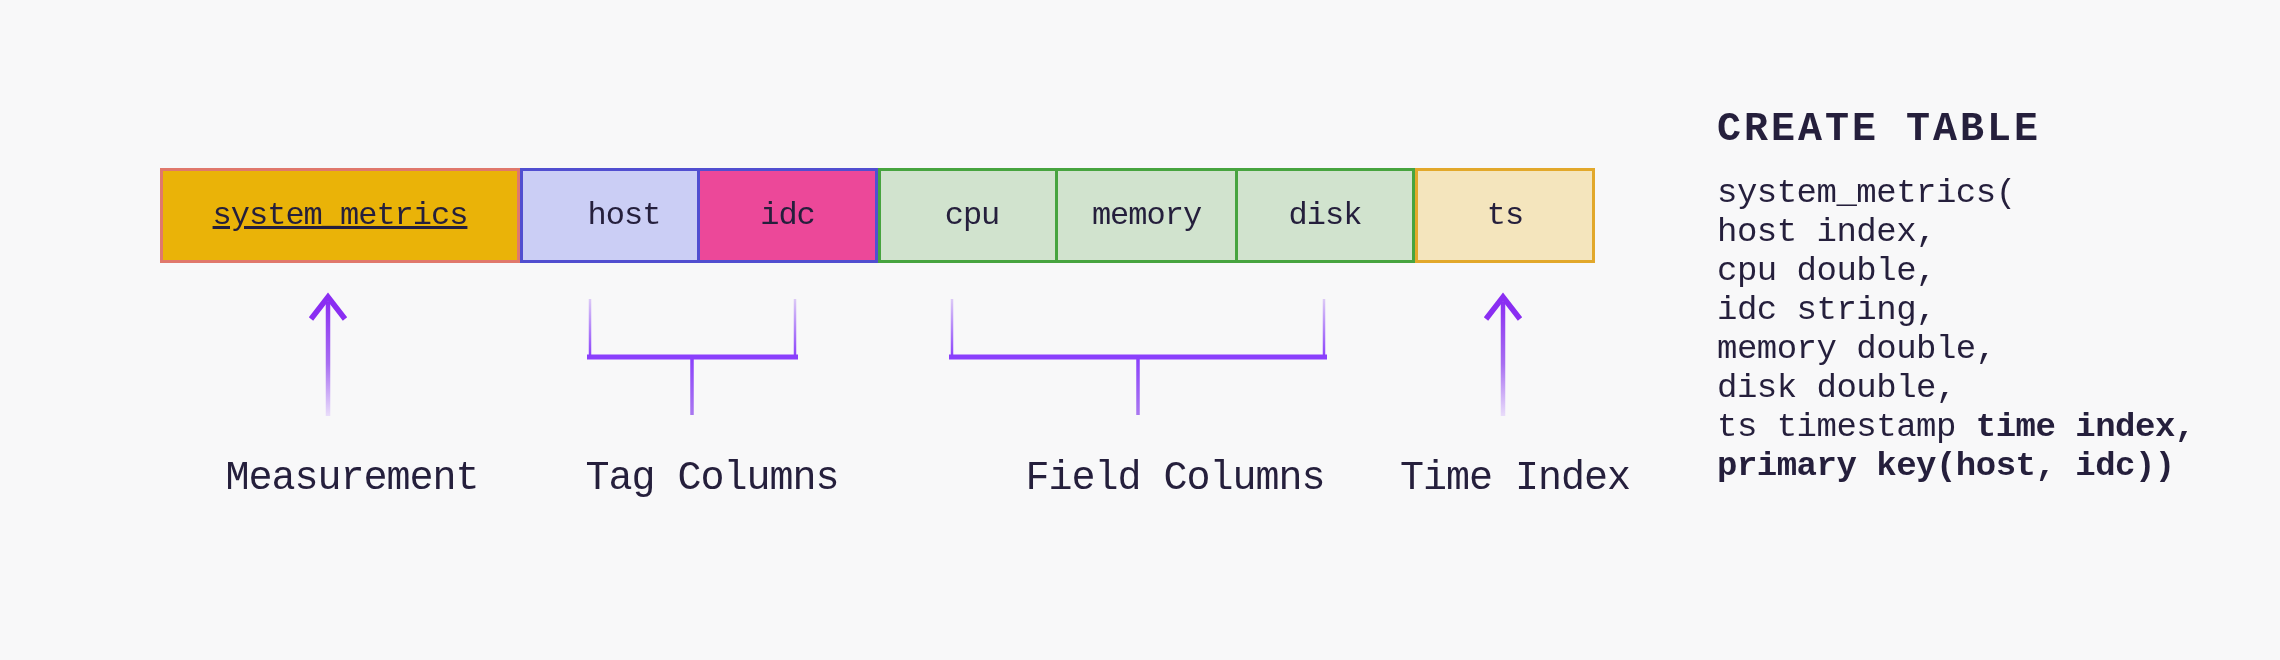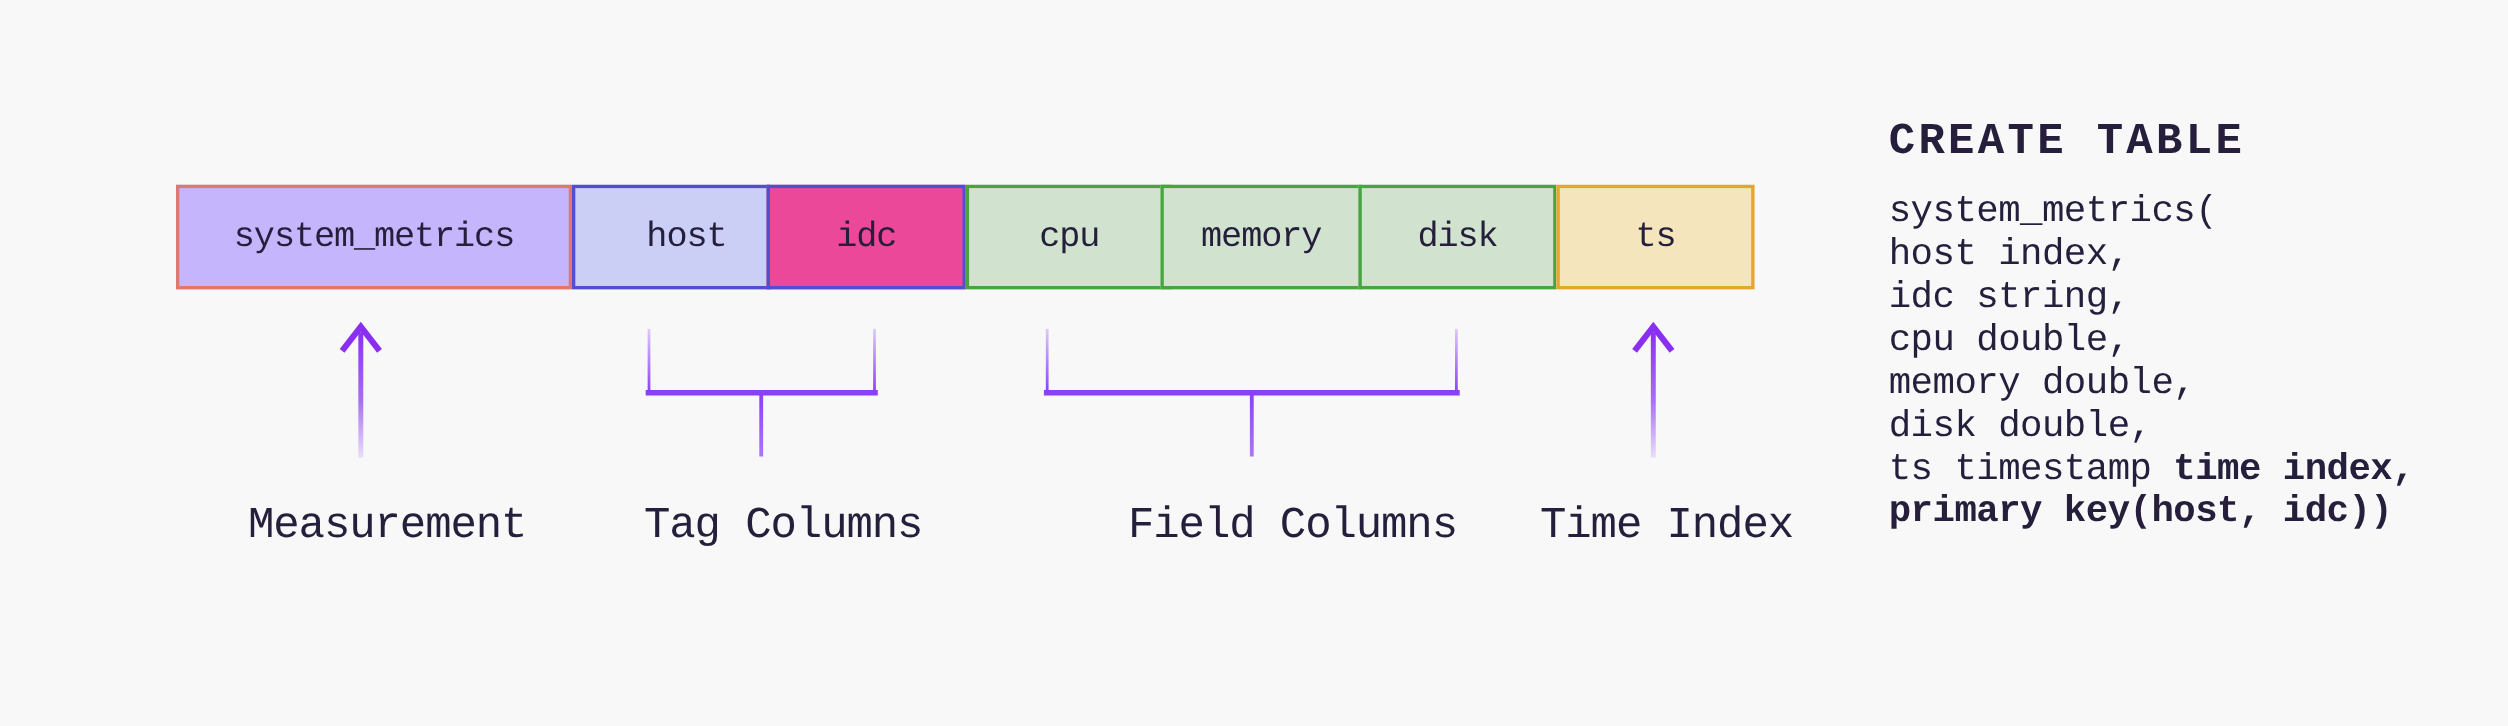--- a/index.html
+++ b/index.html
@@ -72,21 +72,21 @@
         <stop offset="0" stop-color="#dccaf6"></stop>
         <stop offset="1" stop-color="#8a3ffc"></stop>
       </linearGradient>
       <linearGradient id="gBracketStem" gradientUnits="userSpaceOnUse" x1="0" y1="58" x2="0" y2="116">
         <stop offset="0" stop-color="#8a3ffc"></stop>
         <stop offset="1" stop-color="#aa78f0"></stop>
       </linearGradient>
     </defs>
   </svg>
 
-  <div class="cell c0" style="background-color: #c4b5fd; border-color: rgb(224, 120, 108);">
+  <div class="cell c0" style="background-color: #eab308; border-color: rgb(224, 120, 108); text-decoration: underline;">
     <span>system_metrics</span>
   </div>
   <div class="cell c1" style="background-color: rgb(203, 206, 245); border-color: rgb(81, 78, 208);">
     <span>host</span>
   </div>
   <div class="cell c2" style="background-color: #ec4899; border-color: rgb(81, 78, 208);">
     <span>idc</span>
   </div>
   <div class="cell c3" style="background-color: rgb(209, 227, 206); border-color: rgb(71, 164, 63);">
     <span>cpu</span>
@@ -127,21 +127,21 @@
 
   <div class="anno a0">Measurement</div>
   <div class="anno a1">Tag Columns</div>
   <div class="anno a2">Field Columns</div>
   <div class="anno a3">Time Index</div>
 
   <div class="sql">
     <div class="sql-heading">CREATE TABLE</div>
     <div class="sql-line"><span>system_metrics(</span><span class="b"></span></div>
     <div class="sql-line"><span>host index,</span><span class="b"></span></div>
+    <div class="sql-line"><span>cpu double,</span><span class="b"></span></div>
     <div class="sql-line"><span>idc string,</span><span class="b"></span></div>
-    <div class="sql-line"><span>cpu double,</span><span class="b"></span></div>
     <div class="sql-line"><span>memory double,</span><span class="b"></span></div>
     <div class="sql-line"><span>disk double,</span><span class="b"></span></div>
     <div class="sql-line"><span>ts timestamp </span><span class="b">time index,</span></div>
     <div class="sql-line"><span></span><span class="b">primary key(host, idc))</span></div>
   </div>
 
 </div>
 
 </body></html>

